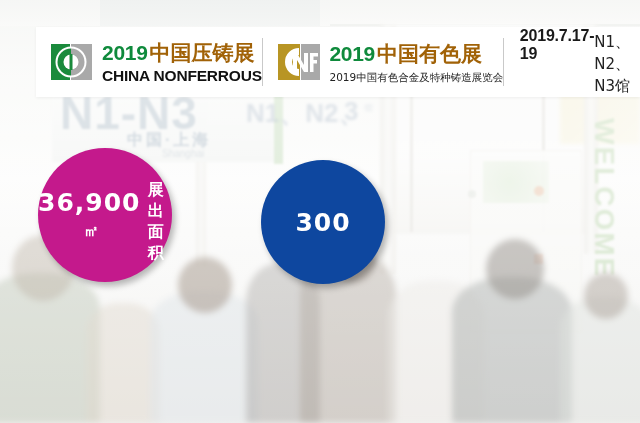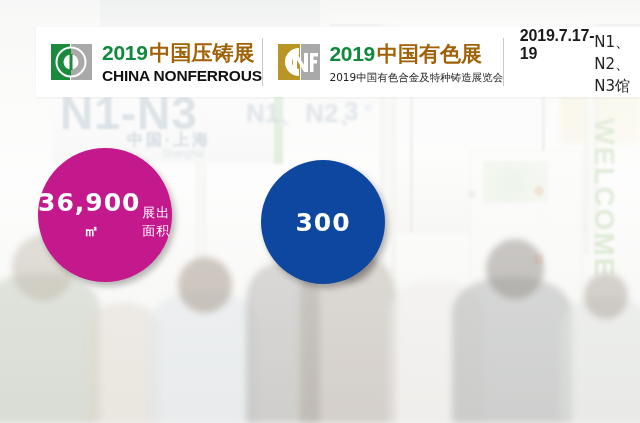--- a/index.html
+++ b/index.html
@@ -106,21 +106,21 @@
   .venue{font-size:10.5px;color:#222;line-height:1.45;
     font-family:"DejaVu Sans","Liberation Sans",sans-serif;}
 
   
   .circle{position:absolute;border-radius:50%;color:#fff;text-align:center;
     display:flex;flex-direction:row;align-items:center;justify-content:center;
     box-shadow:3px 4px 6px rgba(0,0,0,.28);}
   .c-num{font-size:25px;font-weight:bold;letter-spacing:1px;line-height:1;
     font-family:"DejaVu Sans","Liberation Sans",sans-serif;position:relative;}
   .c-num .unit{font-size:15px;font-weight:bold;margin-left:5px;}
-  .c-lab{font-size:13px;font-weight:normal;margin-top:13px;letter-spacing:1px;
+  .c-lab{font-size:16px;font-weight:bold;margin-top:13px;letter-spacing:1px;
     font-family:"DejaVu Sans","Liberation Sans",sans-serif;}
 
   #circle-area{left:38px;top:148px;width:134px;height:134px;}
   #circle-exhibitors{left:261px;top:160px;width:124px;height:124px;}
   #circle-visitors{left:483px;top:163px;width:124px;height:124px;}
 </style>
 </head>
 <body>
 
 <div id="stage">

